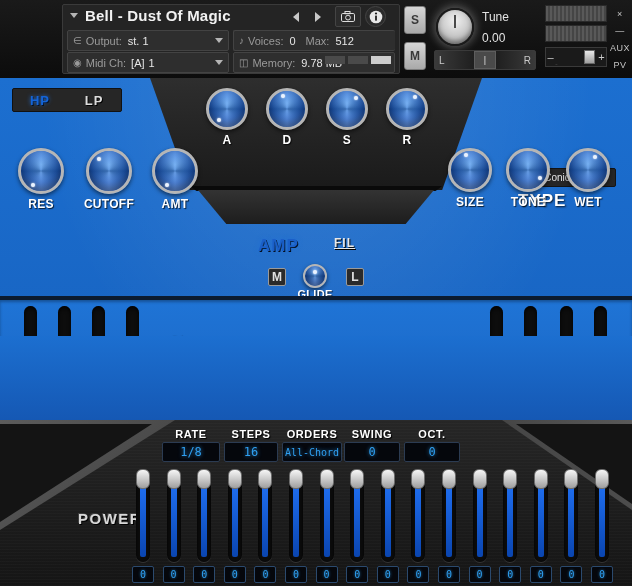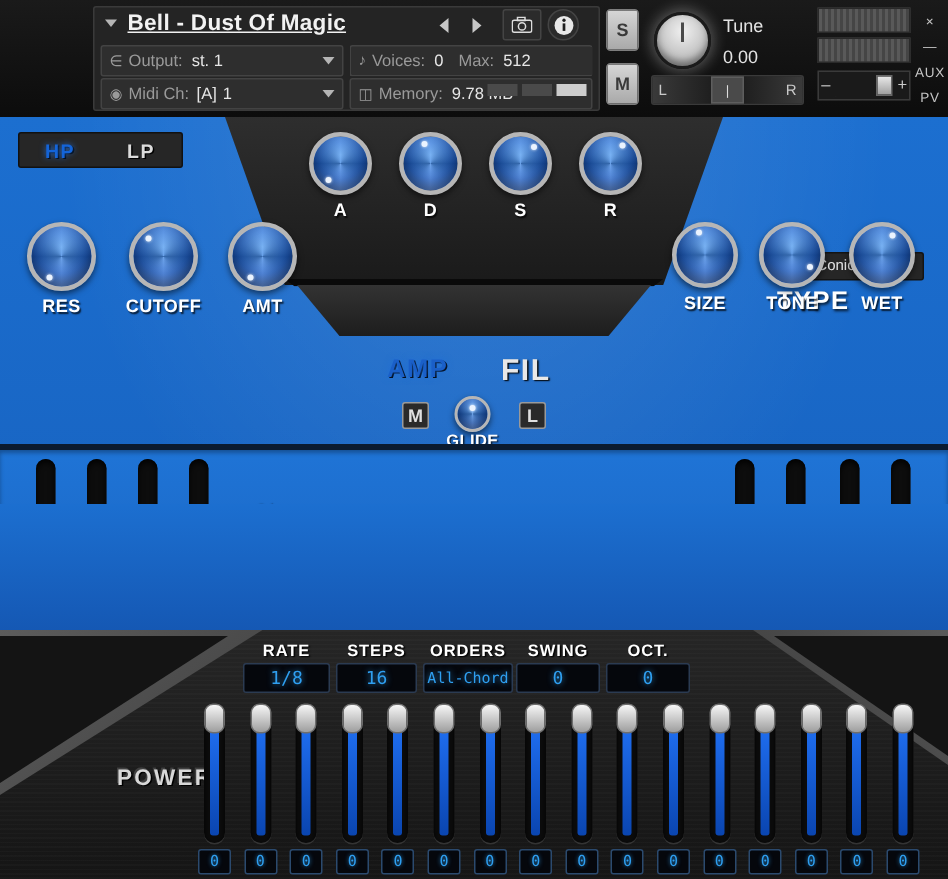--- a/index.html
+++ b/index.html
@@ -32,21 +32,21 @@
   .row-a { top:1px; width:336px; }
   .row-b { top:25px; width:336px; }
   .row-c { top:47px; width:336px; }
   .fld { position:absolute; background:#2e2e2e; border:1px solid #434343;
          height:21px; border-radius:2px; display:flex; align-items:center;
          padding:0 5px; color:#d6d6d6; font-size:11px; overflow:hidden;
          white-space:nowrap; }
   .caret { width:0;height:0;border-left:4px solid transparent;
            border-right:4px solid transparent;border-top:5px solid #b5b5b5; }
   .preset-name { font-size:15px; font-weight:bold; color:#f2f2f2;
-                 letter-spacing:.2px;text-decoration:underline; }
+                 letter-spacing:.2px; }
   .arr { width:0;height:0;border-top:5px solid transparent;
          border-bottom:5px solid transparent; }
   .arr-l { border-right:6px solid #c8c8c8; }
   .arr-r { border-left:6px solid #c8c8c8; }
   .ibtn { width:26px; height:21px; background:#2b2b2b; border:1px solid #444;
           border-radius:2px; display:flex; align-items:center; justify-content:center; }
   .lbl-dim { color:#9a9a9a; }
   .val-br { color:#e6e6e6; }
 
   .sm-col { position:absolute; left:404px; top:6px; width:24px; }
@@ -141,22 +141,22 @@
               display:flex; align-items:center; justify-content:center;
               color:#e4e4e4; font-size:10px; }
   .type-lab { position:absolute; left:518px; top:113px; width:98px;
               text-align:left; color:#fff; font-size:17px; font-weight:bold;
               letter-spacing:1px; text-shadow:1px 1px 2px rgba(0,0,0,.8); }
 
   .amp-lab { position:absolute; left:258px; top:158px; color:#1a5fc8;
              font-size:17px; font-weight:bold; letter-spacing:1px;
              text-shadow:0 0 5px rgba(30,110,220,.8),1px 1px 0 #000; }
   .fil-lab { position:absolute; left:334px; top:158px; color:#e8e8e8;
-             font-size:20px; font-weight:bold; letter-spacing:1px;
-             text-shadow:1px 1px 1px #000; }
+             font-size:12px; font-weight:bold; letter-spacing:1px;
+             text-shadow:1px 1px 1px #000;text-decoration:underline; }
   .ml-btn { position:absolute; top:190px; width:18px; height:18px;
             border:1px solid #9a9a9a; background:#2a2a2a; color:#e0e0e0;
             font-size:12px; font-weight:bold; display:flex;
             align-items:center; justify-content:center; border-radius:2px; }
   .fxband2 { position:absolute; left:0; top:222px; width:632px; height:112px;
              background:linear-gradient(#1f74d6,#1a65c2);
              box-shadow:inset 0 2px 3px rgba(0,0,0,.3); }
   .fx-edge { position:absolute; left:0; top:218px; width:632px; height:5px;
              background:#0b1b30; }
 

